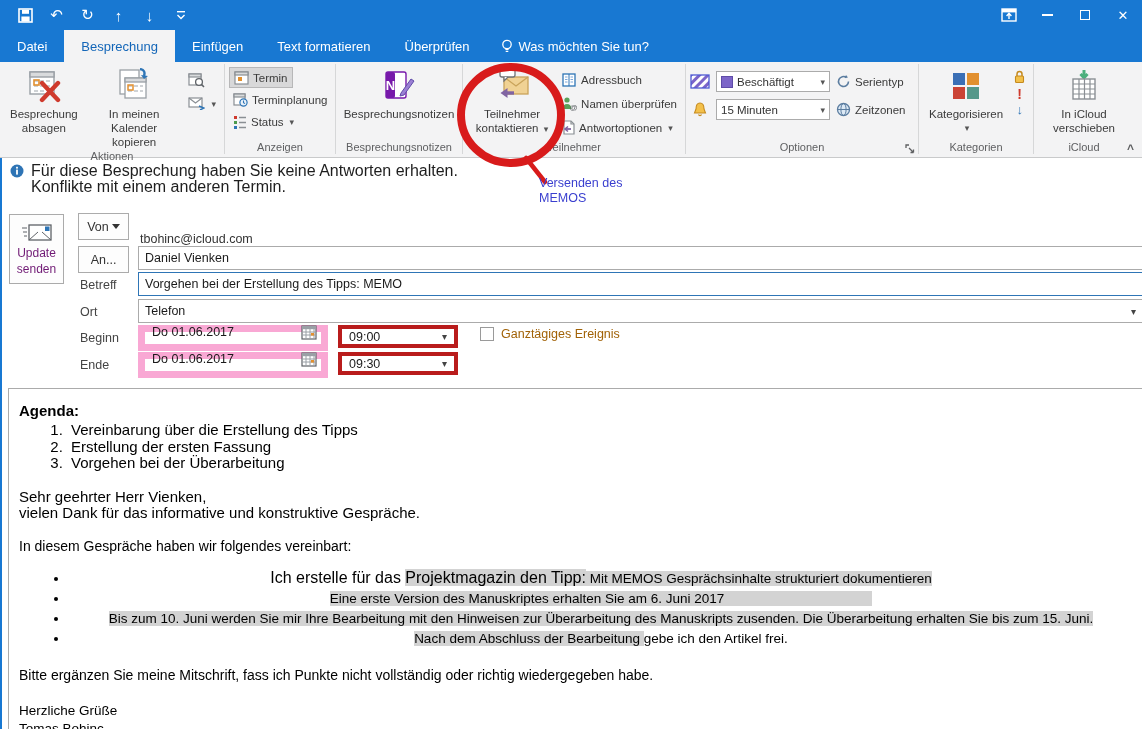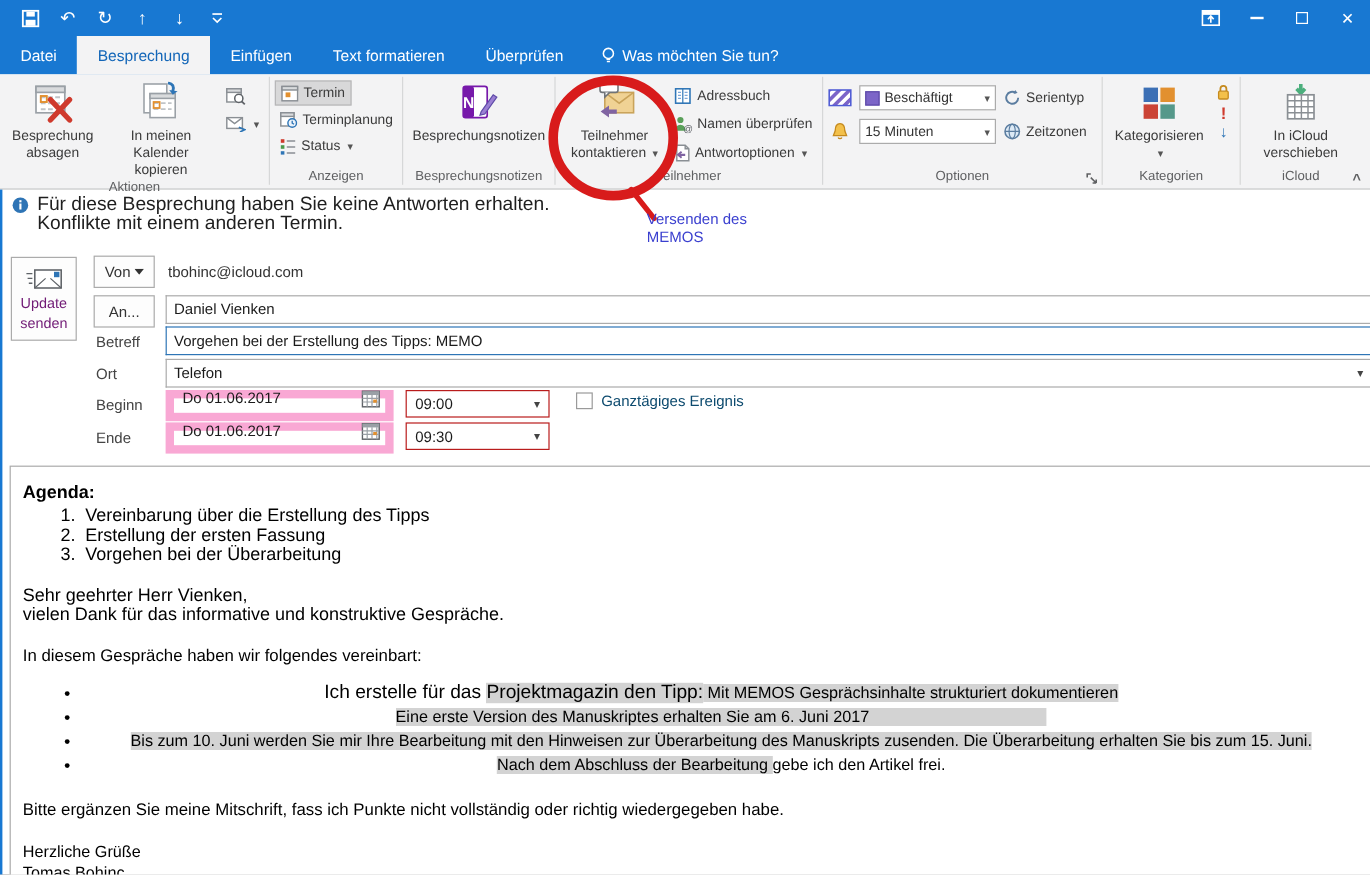--- a/index.html
+++ b/index.html
@@ -58,23 +58,23 @@
 
   
   .update-btn { position:absolute; left:9px; top:214px; width:55px; height:70px; border:1px solid #ababab; background:#fdfdfd; display:flex; flex-direction:column; align-items:center; justify-content:center; gap:2px; font-size:12px; color:#701a75; line-height:14px; text-align:center; }
   .fbtn { position:absolute; left:78px; width:51px; height:27px; border:1px solid #ababab; background:#fdfdfd; display:flex; align-items:center; justify-content:center; font-size:12.5px; color:#333; gap:3px; }
   .flabel { position:absolute; left:80px; font-size:12.5px; color:#444; }
   .ffield { position:absolute; left:138px; right:0; height:24px; border:1px solid #ababab; border-right:none; background:#fff; display:flex; align-items:center; padding:0 6px; font-size:12.5px; color:#1a1a1a; }
   .ffield.blue { border-color:#2e75b6; }
   .fval-plain { position:absolute; left:140px; font-size:12.5px; color:#333; }
   .datebox { position:absolute; left:138px; width:190px; height:15px; border:7px solid #f9a8d4; background:#fff; display:flex; align-items:center; padding:0 4px 12px 7px; font-size:12.5px; color:#1a1a1a; }
   .datebox .spacer, .timebox .spacer { flex:1; }
-  .timebox { position:absolute; left:338px; width:120px; height:23px; border:1px solid #b91c1c; background:#fff; display:flex; align-items:center; padding:0 7px; font-size:12.5px; color:#1a1a1a; }
+  .timebox { position:absolute; left:338px; width:120px; height:23px; border:4px solid #b91c1c; background:#fff; display:flex; align-items:center; padding:0 7px; font-size:12.5px; color:#1a1a1a; }
   .tarrow { font-size:10px; color:#444; }
-  .checkline { position:absolute; left:468px; display:flex; align-items:center; gap:7px; font-size:12.5px; color:#0c4a6e;padding-left:12px; }
+  .checkline { position:absolute; left:468px; display:flex; align-items:center; gap:7px; font-size:12.5px; color:#a16207;padding-left:12px; }
   .checkbox { width:14px; height:14px; border:1px solid #9a9a9a; background:#fff; }
   .ort-arrow { position:absolute; right:6px; font-size:10px; color:#444; }
 
   
   .bodybox { position:absolute; left:8px; top:388px; right:-2px; bottom:-2px; border:1px solid #ababab; background:#fff; padding:13px 10px 0 10px; color:#000; }
   .agenda-title { font-size:15px; font-weight:bold; }
   .agenda-list { margin:3px 0 0 0; padding-left:48px; font-size:15px; line-height:16.5px; }
   .agenda-list li { padding-left:4px; }
   .greeting { margin-top:17px; font-size:15px; line-height:16px; }
   .intro { margin-top:17px; font-size:14px; }
@@ -442,21 +442,21 @@
     <span>Update</span>
     <span>senden</span>
   </div>
 
   <div class="fbtn" style="top:213px;">
     <span>Von</span>
     <svg class="ic" width="8" height="5" viewBox="0 0 8 5">
         <path d="M0 0 h8 l-4 5 z" fill="#333"></path>
       </svg>
   </div>
-  <div class="fval-plain" style="top:220px;">tbohinc@icloud.com</div>
+  <div class="fval-plain" style="top:232px;">tbohinc@icloud.com</div>
 
   <div class="fbtn" style="top:246px;">
     <span>An...</span>
   </div>
   <div class="ffield" style="top:246px;">
     <span>Daniel Vienken</span>
   </div>
 
   <div class="flabel" style="top:278px;">Betreff</div>
   <div class="ffield blue" style="top:272px;">

